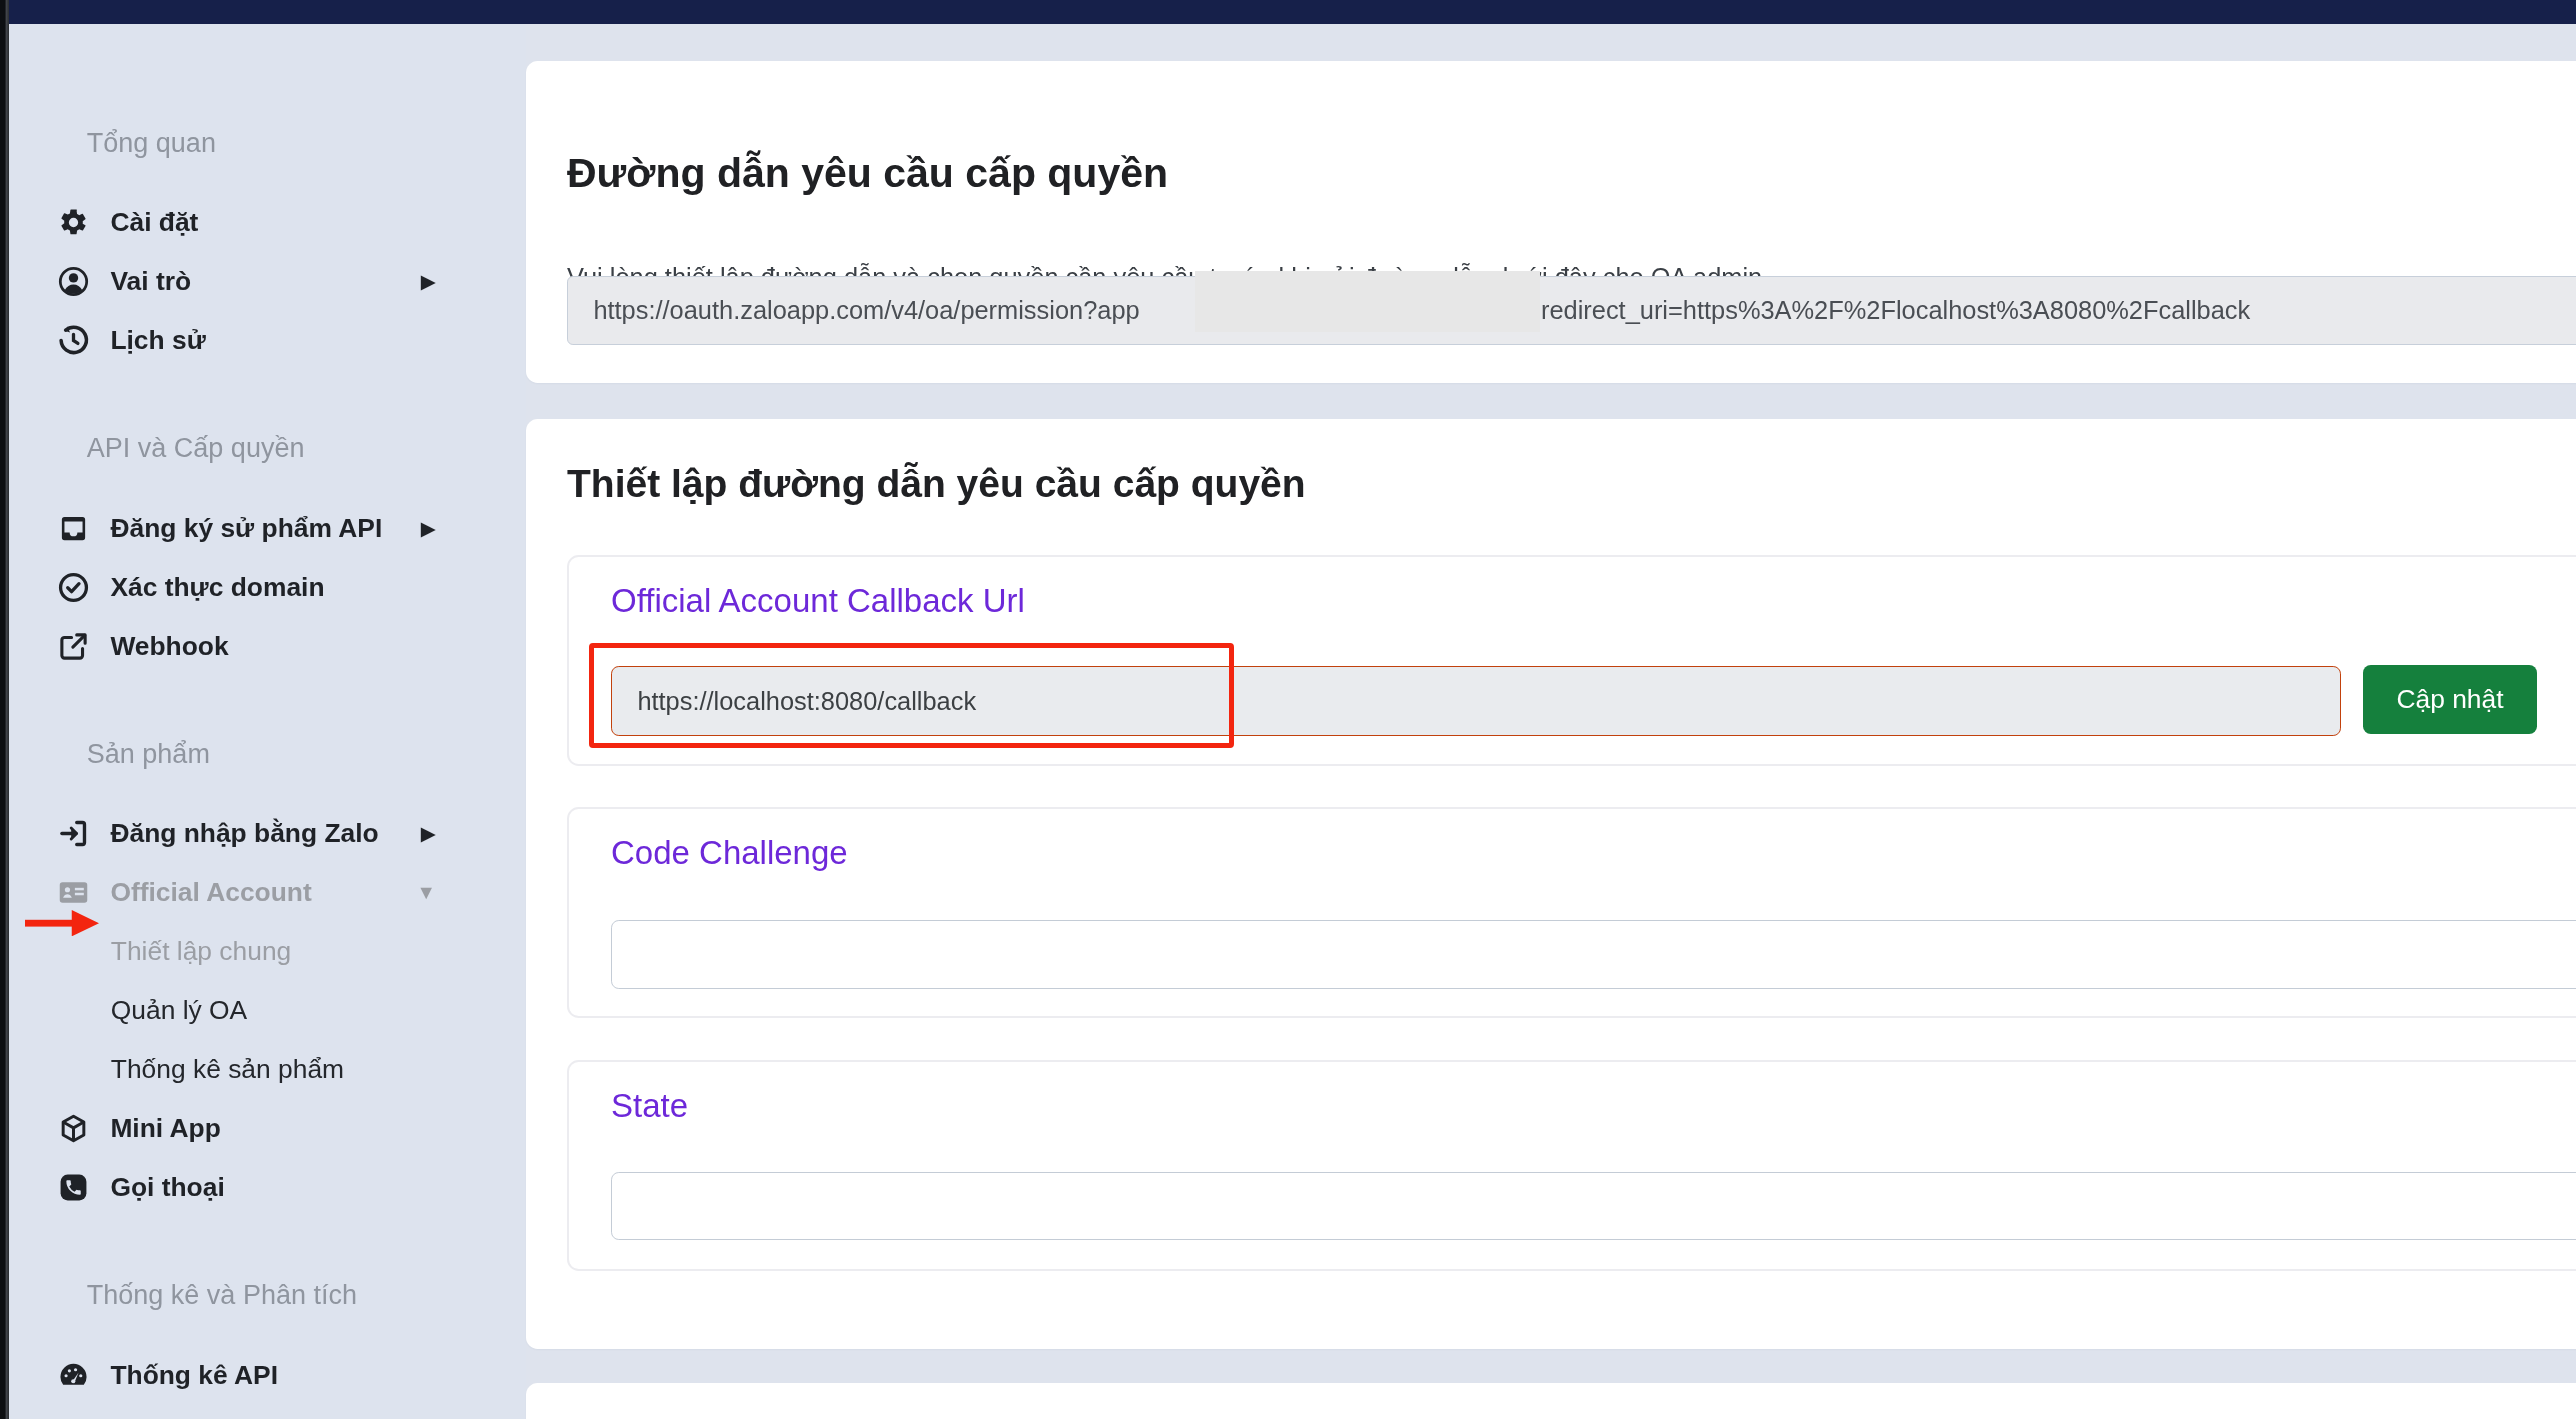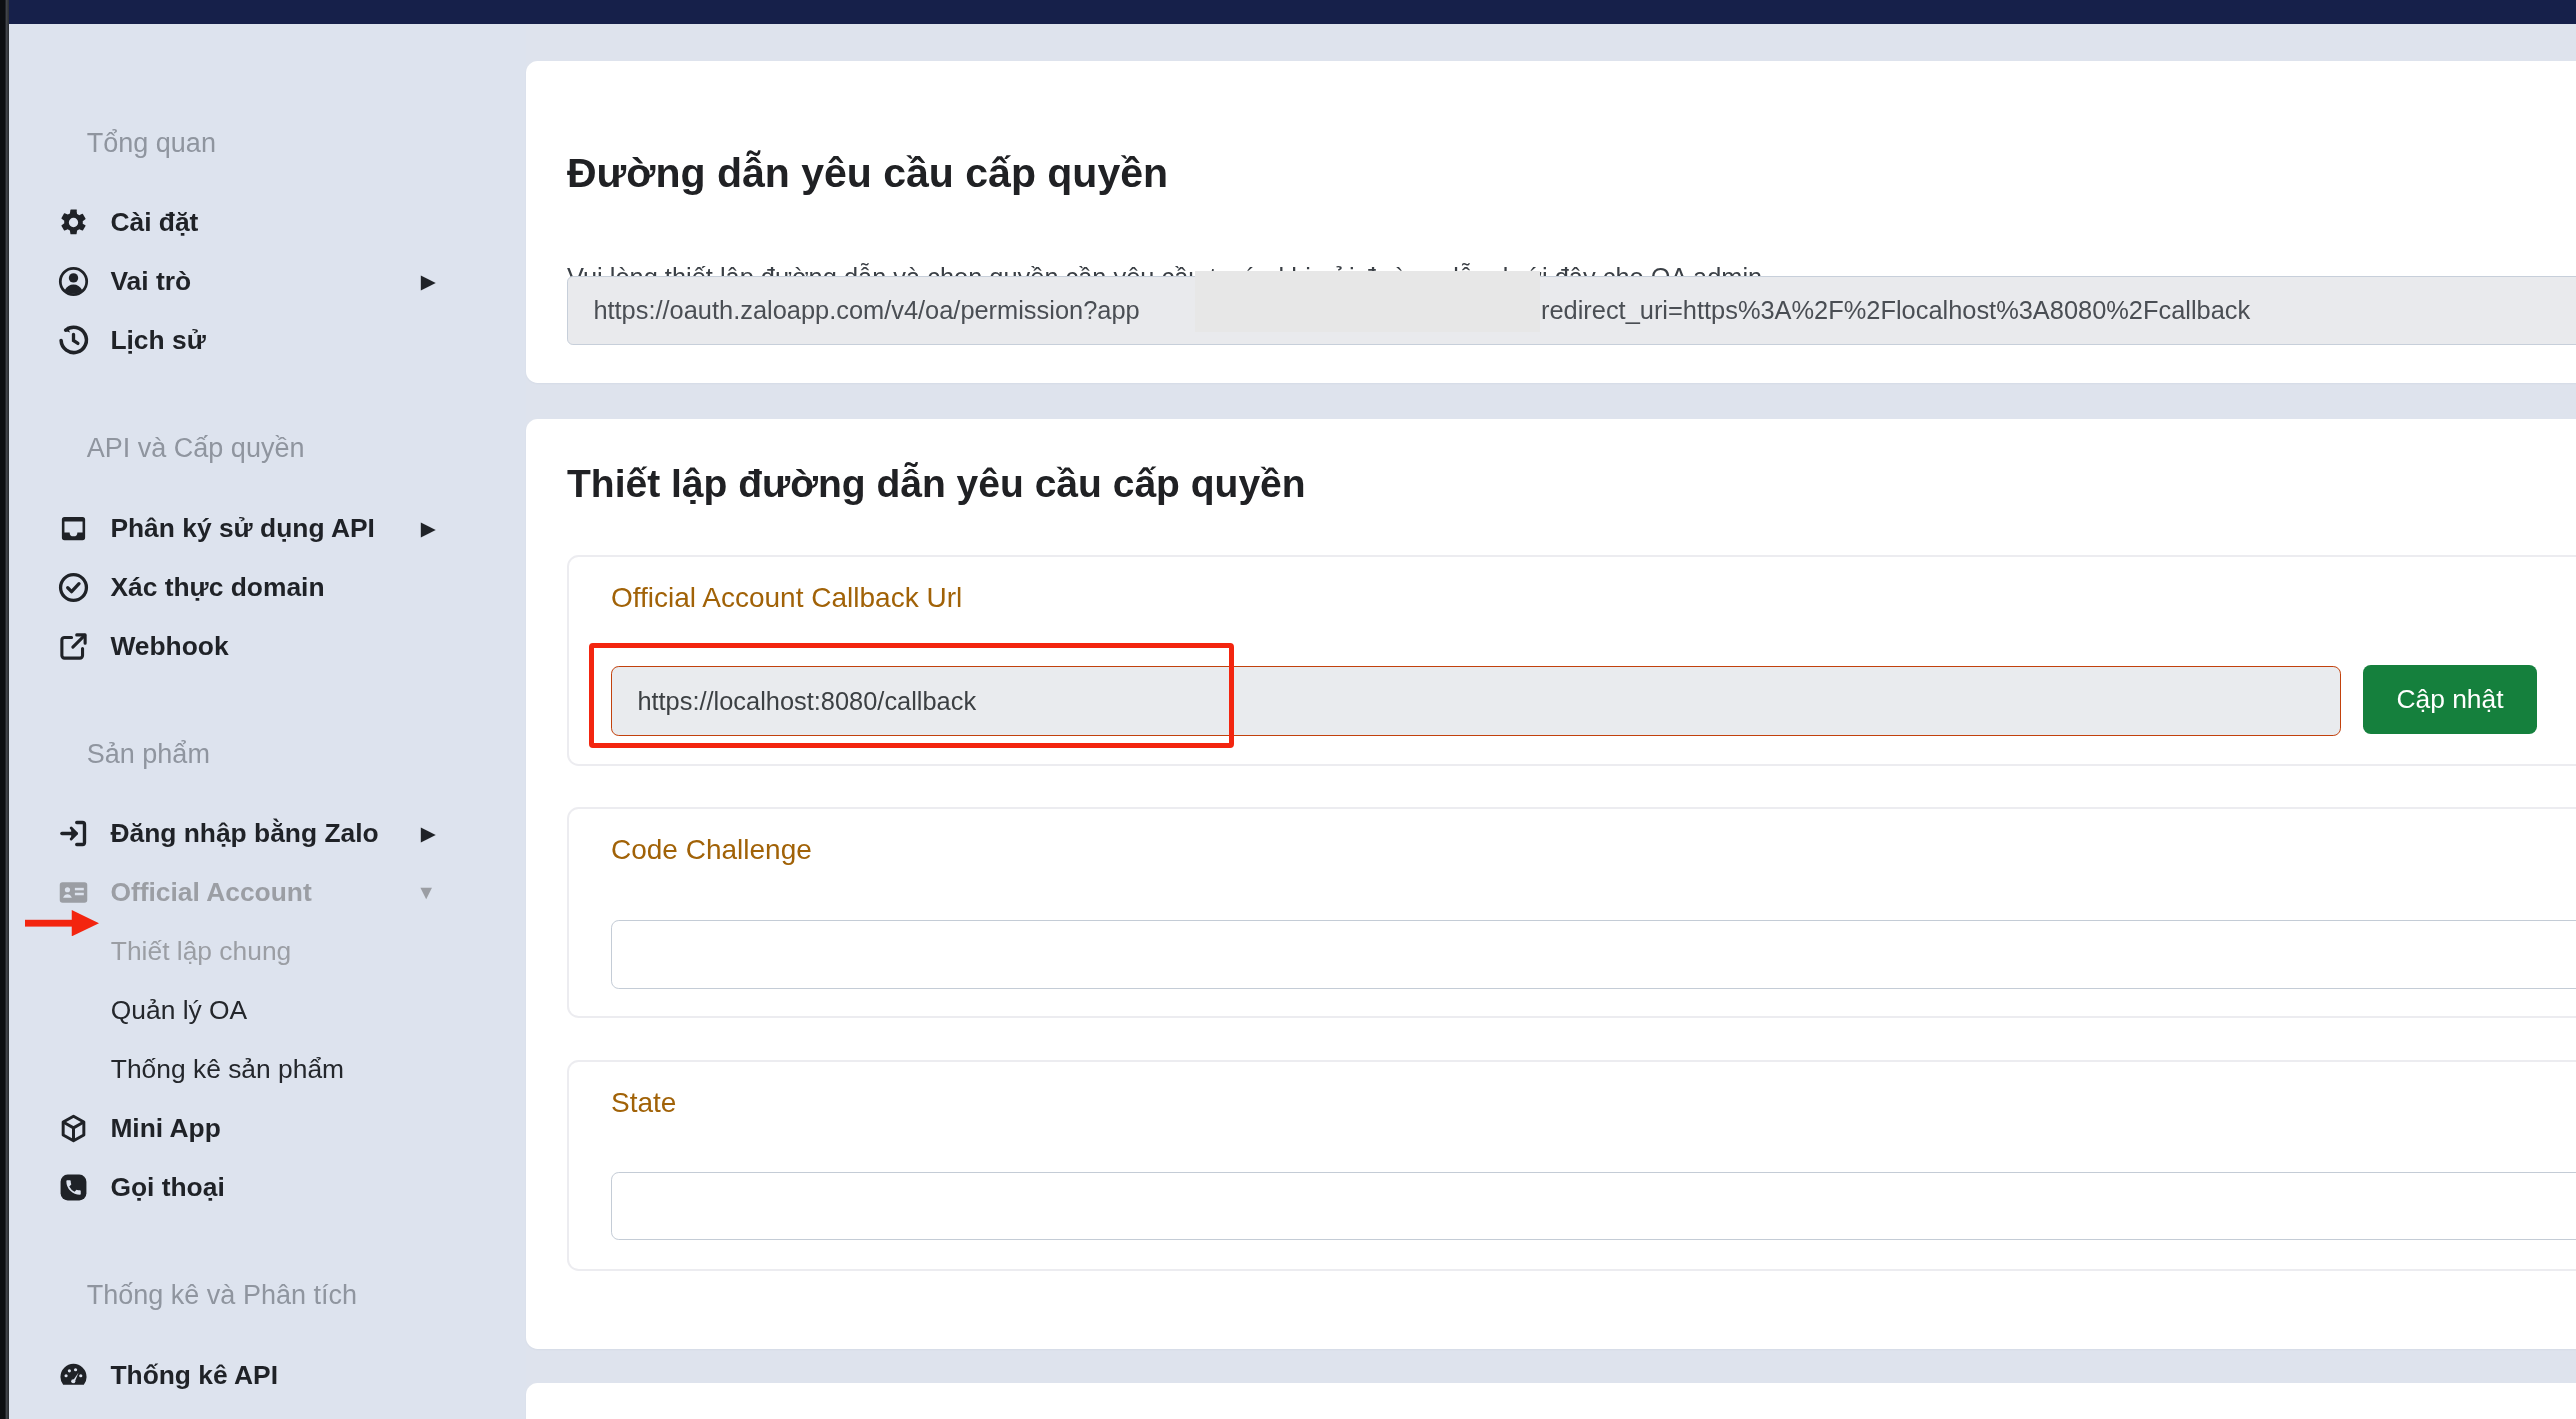--- a/index.html
+++ b/index.html
@@ -46,21 +46,21 @@
     background:#e9eaed; border:1px solid #c7cfda; border-radius:5.9px; }
   .url-prefix { position:absolute; left:25.4px; top:0; line-height:67px; font-size:25.4px; color:#4a4e54; white-space:nowrap;text-align:center; }
   .url-redaction { position:absolute; left:627px; top:-5.9px; width:345px; height:61px; background:#e7e7e7; }
   .url-suffix { position:absolute; left:973px; top:0; line-height:67px; font-size:25.4px; color:#4a4e54; white-space:nowrap; }
 
   .h2 { position:absolute; left:41px; top:41px; font-size:39px; font-weight:bold; color:#202124; line-height:47px; }
 
   .field-box { position:absolute; left:41px; right:-11.7px; height:211px;
     border:2px solid #ececf0; border-radius:11.7px; background:#fff; }
   .box-a { top:136px; } .box-b { top:388px; } .box-c { top:641px; }
-  .field-label { position:absolute; left:42px; top:25.4px; font-size:28px; color:#a16207; }
+  .field-label { position:absolute; left:42px; top:25.4px; font-size:33px; color:#6d28d9; }
 
   .input { position:absolute; border-radius:7.8px; font-size:25.4px; padding:0 25.4px;
     font-family:"Liberation Sans","DejaVu Sans",sans-serif; outline:none; }
   .input-callback { left:42px; top:109px; width:1730px; height:70px;
     background:#e9ebee; border:1px solid #c2410c; color:#3c4043; }
   .input-wide { left:42px; top:111px; right:-21.5px; height:69px; background:#fff; border:1px solid #c4ccd6; color:#3c4043; }
   .box-c .input-wide { top:110px; height:68px; }
 
   .btn-update { position:absolute; left:1794px; top:108px; width:174px; height:69px;
     background:#15803d; color:#ffffff; font-size:26.4px; border:none; border-radius:7.8px;
@@ -116,21 +116,21 @@
     </div>
 
     <div class="section-label first-gap">API và Cấp quyền</div>
 
     <div class="nav-item">
       <span class="ico">
         <svg class="icon" width="31" height="31" viewBox="0 0 24 24" fill="#1f2227">
           <path d="M19 3H5a2 2 0 0 0-2 2v14a2 2 0 0 0 2 2h14a2 2 0 0 0 2-2V5a2 2 0 0 0-2-2zm0 12h-4a3 3 0 0 1-6 0H5V6.5h14V15z"></path>
         </svg>
       </span>
-      <span class="lbl">Phân ký sử dụng API</span>
+      <span class="lbl">Đăng ký sử phẩm API</span>
       <span class="chev">▶</span>
     </div>
 
     <div class="nav-item">
       <span class="ico">
         <svg class="icon" width="33" height="33" viewBox="0 0 24 24" fill="none" stroke="#1f2227">
           <circle cx="12" cy="12" r="9.4" stroke-width="2.4"></circle>
           <path d="M7.8 12.2l2.8 2.8 5.4-5.8" stroke-width="2.4" stroke-linecap="round" stroke-linejoin="round"></path>
         </svg>
       </span>

